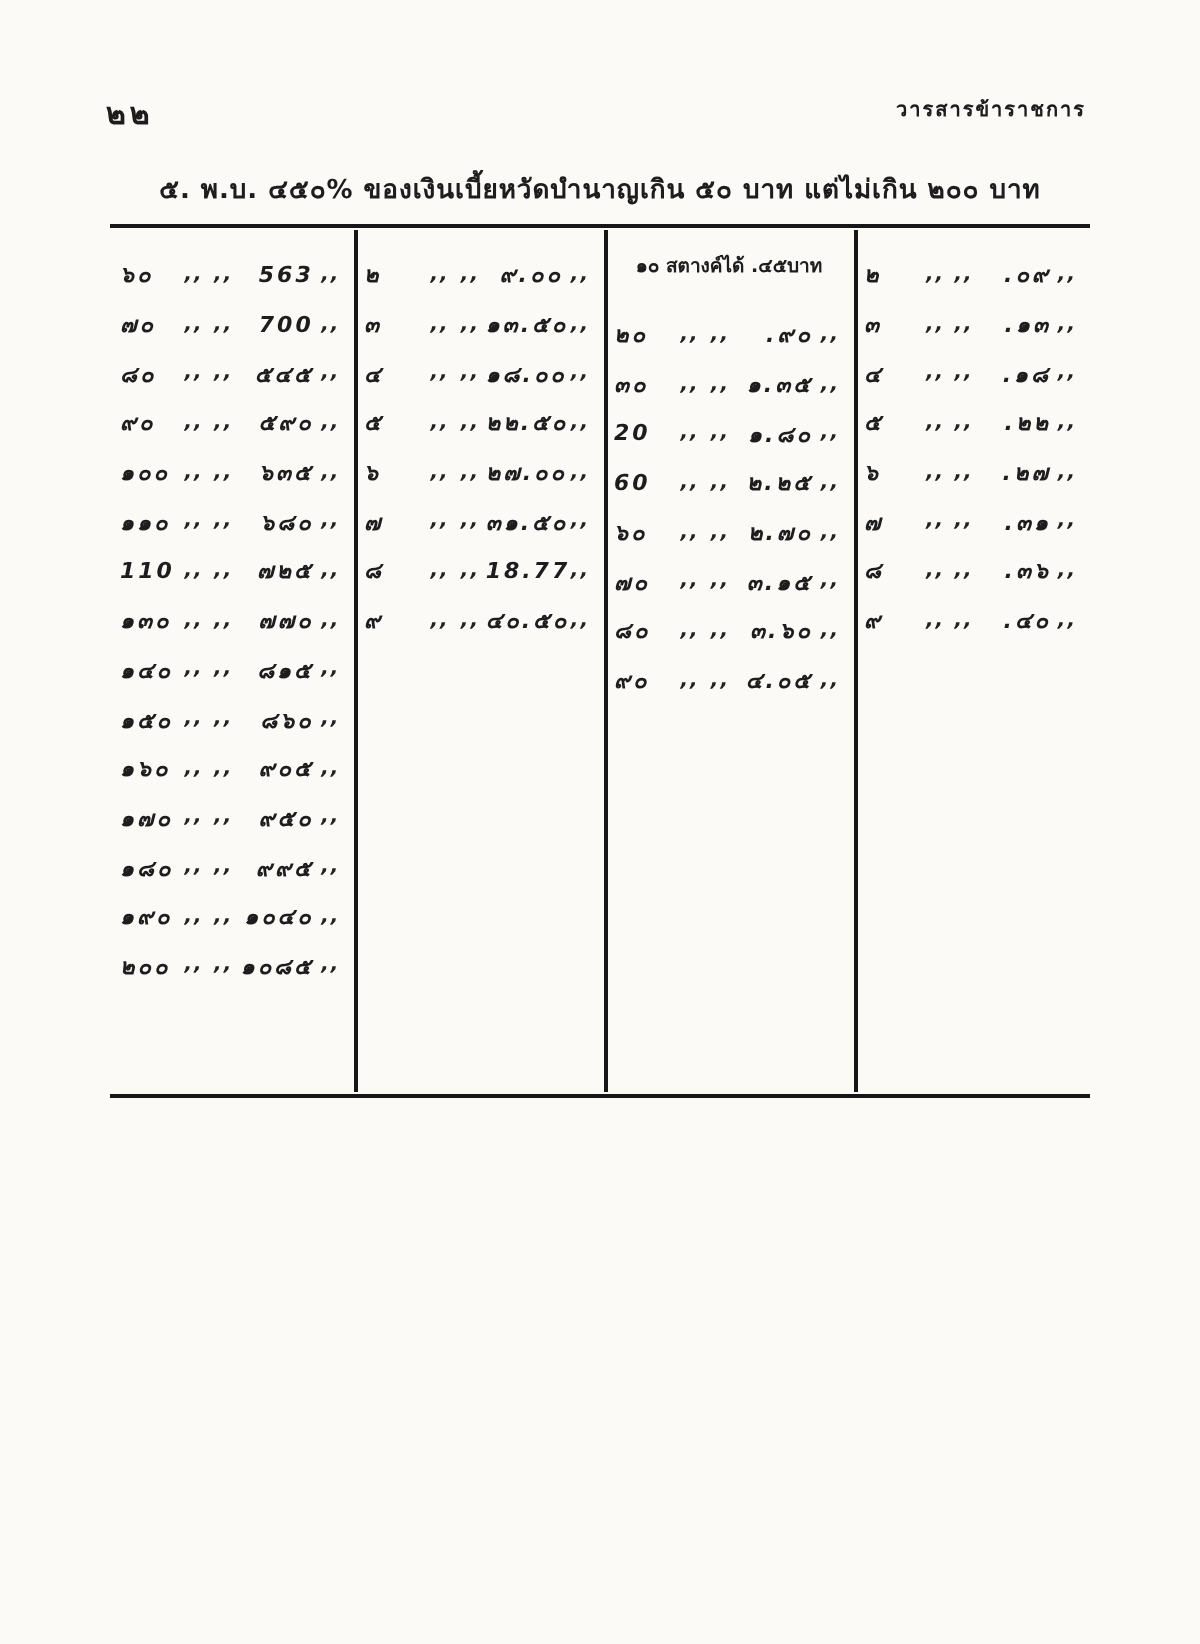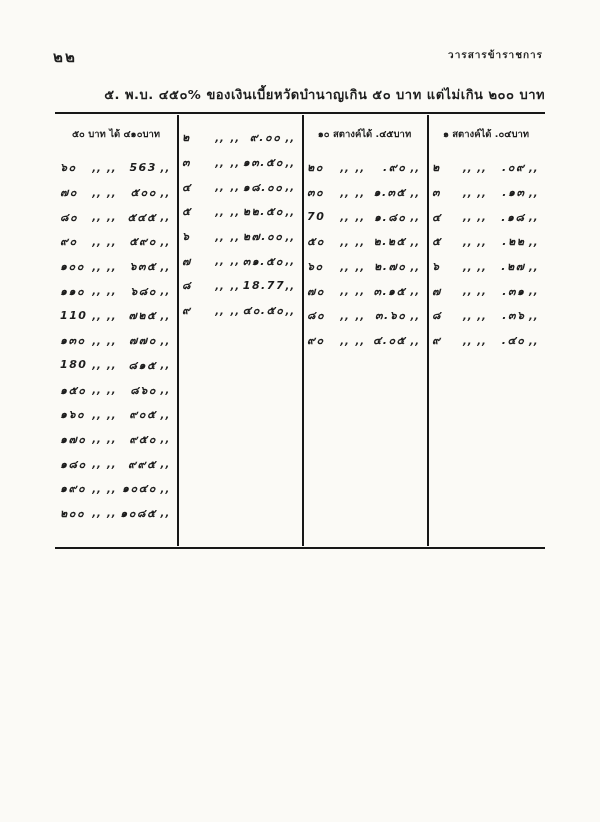--- a/index.html
+++ b/index.html
@@ -17,21 +17,21 @@
   .page-number {
     position:absolute; left:53px; top:45px;
     font-size:15px; font-weight:700; letter-spacing:2px;
   }
   .journal {
     position:absolute; right:57px; top:47px;
     font-size:10px; font-weight:700; letter-spacing:1px;
   }
   .title {
     position:absolute; left:55px; top:84px; width:490px;
-    text-align:right; font-size:13px; font-weight:700;
+    text-align:center; font-size:13px; font-weight:700;
     white-space:nowrap; letter-spacing:0.5px;
   }
   .table {
     position:absolute; left:55px; top:112px; width:490px; height:438px;
   }
   .rule {
     position:absolute; left:0; width:100%; height:2px; background:#171717;
   }
   .rule.top { top:0; }
   .rule.bottom { top:435px; }
@@ -72,36 +72,35 @@
   <div class="page-number">๒๒</div>
 
   <div class="journal">วารสารข้าราชการ</div>
 
   <div class="title">๕. พ.บ. ๔๕๐% ของเงินเบี้ยหวัดบำนาญเกิน ๕๐ บาท แต่ไม่เกิน ๒๐๐ บาท</div>
 
   <div class="table">
     <div class="rule top"></div>
 
     <div class="col c1">
-      <div class="col-header">๕๐ บาท ได้ ๔๑๐บาท</div>
       <div class="rows">
 
           <div class="row">
             <span class="qty">๖๐</span>
             <span class="d1 ditto">,,</span>
             <span class="d2 ditto">,,</span>
             <span class="val">563</span>
             <span class="d3 ditto">,,</span>
           </div>
 
           <div class="row">
             <span class="qty">๗๐</span>
             <span class="d1 ditto">,,</span>
             <span class="d2 ditto">,,</span>
-            <span class="val">๕๐๐</span>
+            <span class="val">700</span>
             <span class="d3 ditto">,,</span>
           </div>
 
           <div class="row">
             <span class="qty">๘๐</span>
             <span class="d1 ditto">,,</span>
             <span class="d2 ditto">,,</span>
             <span class="val">๕๔๕</span>
             <span class="d3 ditto">,,</span>
           </div>
@@ -140,21 +139,21 @@
 
           <div class="row">
             <span class="qty">๑๓๐</span>
             <span class="d1 ditto">,,</span>
             <span class="d2 ditto">,,</span>
             <span class="val">๗๗๐</span>
             <span class="d3 ditto">,,</span>
           </div>
 
           <div class="row">
-            <span class="qty">180</span>
+            <span class="qty">๑๔๐</span>
             <span class="d1 ditto">,,</span>
             <span class="d2 ditto">,,</span>
             <span class="val">๘๑๕</span>
             <span class="d3 ditto">,,</span>
           </div>
 
           <div class="row">
             <span class="qty">๑๕๐</span>
             <span class="d1 ditto">,,</span>
             <span class="d2 ditto">,,</span>
@@ -287,29 +286,29 @@
 
           <div class="row">
             <span class="qty">๓๐</span>
             <span class="d1 ditto">,,</span>
             <span class="d2 ditto">,,</span>
             <span class="val">๑.๓๕</span>
             <span class="d3 ditto">,,</span>
           </div>
 
           <div class="row">
-            <span class="qty">70</span>
+            <span class="qty">20</span>
             <span class="d1 ditto">,,</span>
             <span class="d2 ditto">,,</span>
             <span class="val">๑.๘๐</span>
             <span class="d3 ditto">,,</span>
           </div>
 
           <div class="row">
-            <span class="qty">๕๐</span>
+            <span class="qty">60</span>
             <span class="d1 ditto">,,</span>
             <span class="d2 ditto">,,</span>
             <span class="val">๒.๒๕</span>
             <span class="d3 ditto">,,</span>
           </div>
 
           <div class="row">
             <span class="qty">๖๐</span>
             <span class="d1 ditto">,,</span>
             <span class="d2 ditto">,,</span>
@@ -337,21 +336,20 @@
             <span class="qty">๙๐</span>
             <span class="d1 ditto">,,</span>
             <span class="d2 ditto">,,</span>
             <span class="val">๔.๐๕</span>
             <span class="d3 ditto">,,</span>
           </div>
         </div>
     </div>
 
     <div class="col c4">
-      <div class="col-header">๑ สตางค์ได้ .๐๔บาท</div>
       <div class="rows">
 
           <div class="row">
             <span class="qty">๒</span>
             <span class="d1 ditto">,,</span>
             <span class="d2 ditto">,,</span>
             <span class="val">.๐๙</span>
             <span class="d3 ditto">,,</span>
           </div>
 

